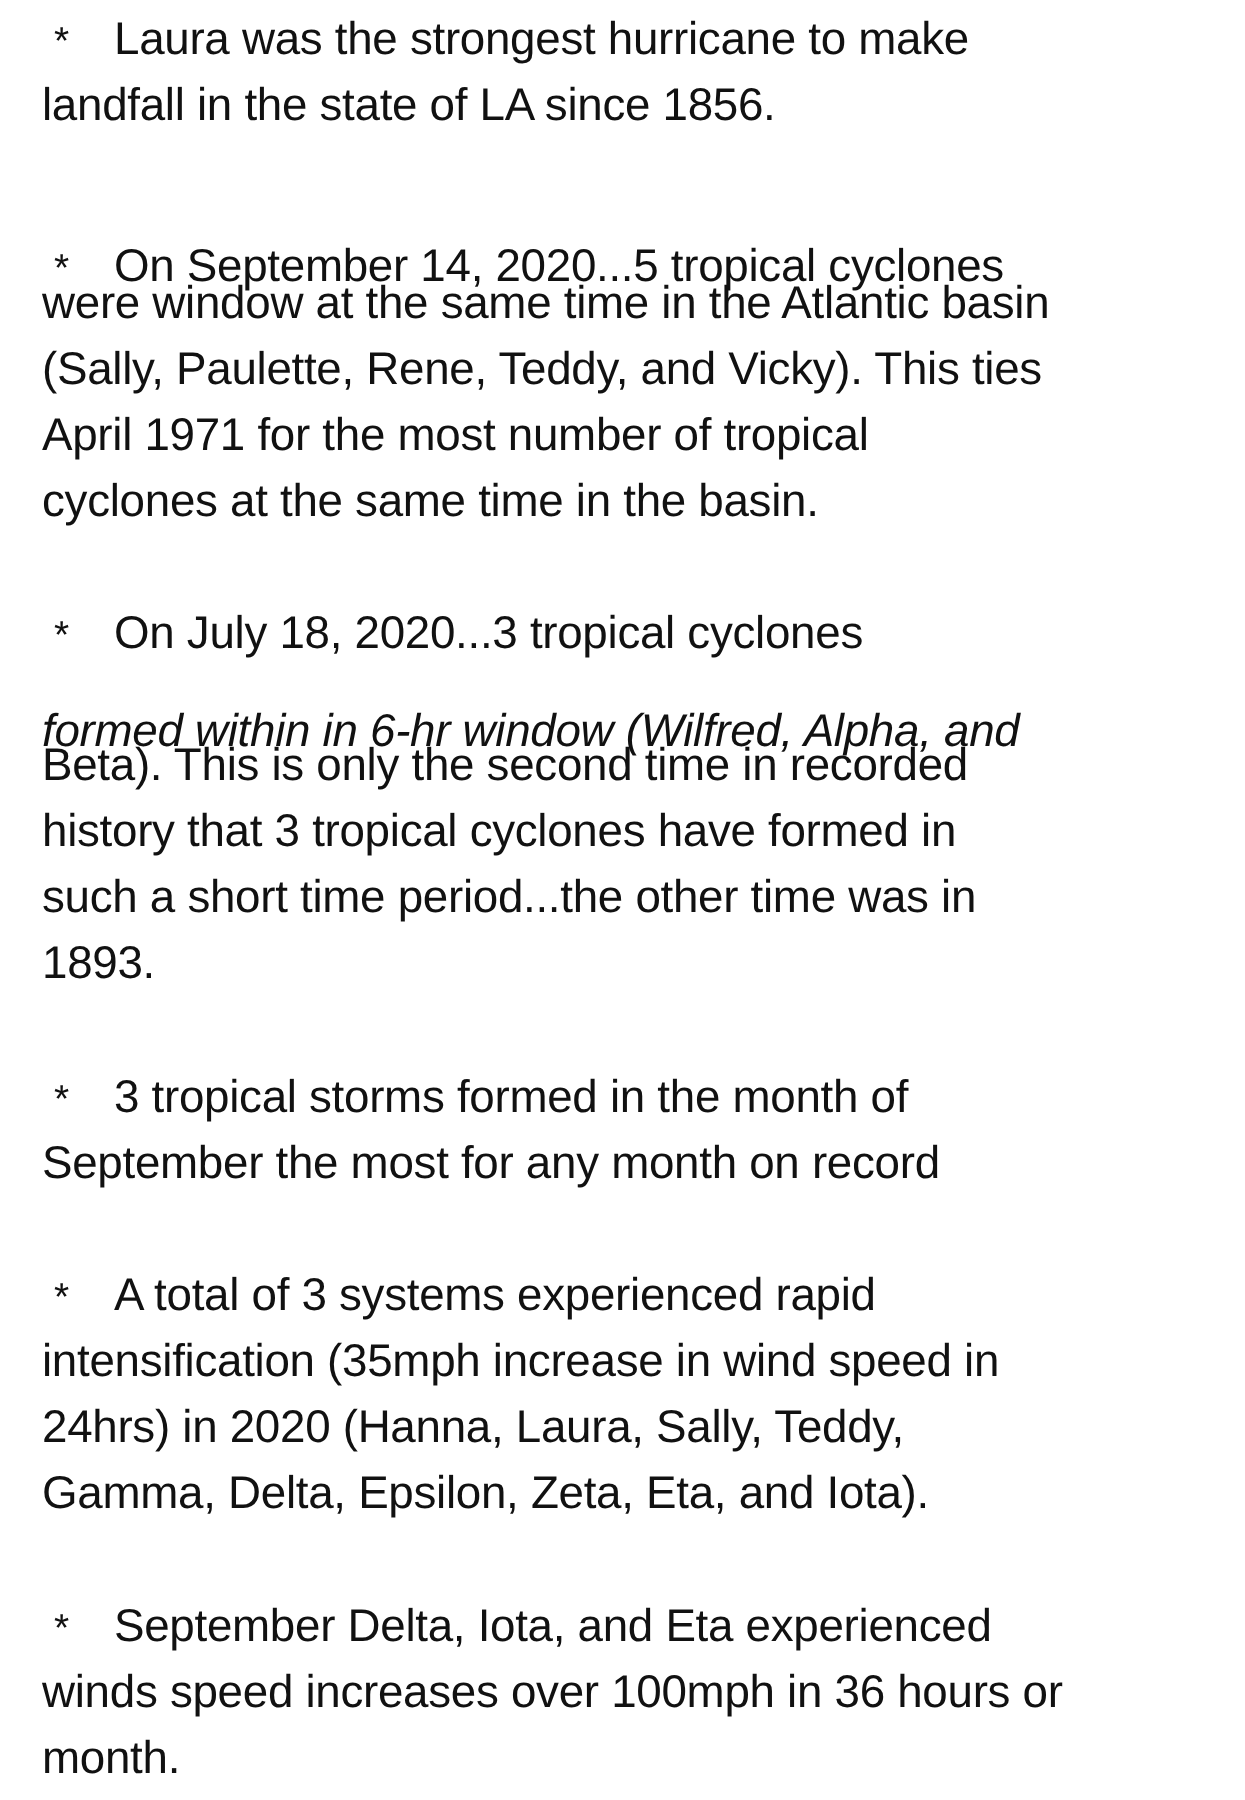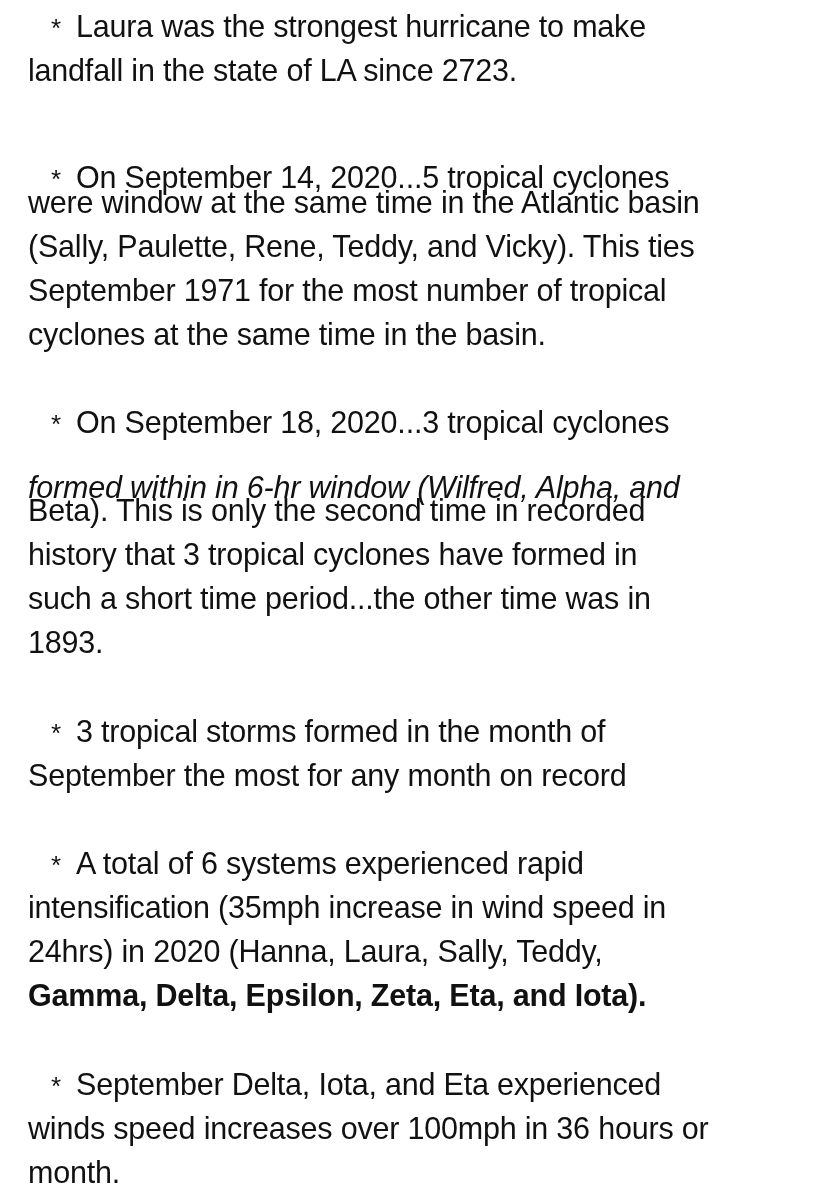--- a/index.html
+++ b/index.html
@@ -24,67 +24,66 @@
       background: #ffffff;
     }
     .line {
       position: absolute;
       left: 28px;
       white-space: nowrap;
       font-size: 30.5px;
       line-height: 44px;
       letter-spacing: -0.2px;
       color: #111111;
-      text-align: center;
     }
     .bullet-marker {
       display: inline-block;
       width: 48px;
       padding-left: 8px;
       box-sizing: border-box;
       font-size: 26px;
     }
   </style>
 </head>
 <body>
 
 <div class="page">
 
   <div>
     <div class="line" style="top:4px;"><span class="bullet-marker">*</span><span>Laura was the strongest hurricane to make</span></div>
-    <div class="line" style="top:48px;">landfall in the state of LA since 2723.</div>
+    <div class="line" style="top:48px;">landfall in the state of LA since 1856.</div>
   </div>
 
   <div>
     <div class="line" style="top:136px;margin-top:19px;"><span class="bullet-marker">*</span><span>On September 14, 2020...5 tropical cyclones</span></div>
     <div class="line" style="top:180px;">were window at the same time in the Atlantic basin</div>
     <div class="line" style="top:224px;">(Sally, Paulette, Rene, Teddy, and Vicky). This ties</div>
-    <div class="line" style="top:268px;">September 1971 for the most number of tropical</div>
+    <div class="line" style="top:268px;">April 1971 for the most number of tropical</div>
     <div class="line" style="top:312px;">cyclones at the same time in the basin.</div>
   </div>
 
   <div>
-    <div class="line" style="top:400px;"><span class="bullet-marker">*</span><span>On September 18, 2020...3 tropical cyclones</span></div>
+    <div class="line" style="top:400px;"><span class="bullet-marker">*</span><span>On July 18, 2020...3 tropical cyclones</span></div>
     <div class="line" style="top:465px;font-style:italic;">formed within in 6-hr window (Wilfred, Alpha, and</div>
     <div class="line" style="top:488px;">Beta). This is only the second time in recorded</div>
     <div class="line" style="top:532px;">history that 3 tropical cyclones have formed in</div>
     <div class="line" style="top:576px;">such a short time period...the other time was in</div>
     <div class="line" style="top:620px;">1893.</div>
   </div>
 
   <div>
     <div class="line" style="top:709px;"><span class="bullet-marker">*</span><span>3 tropical storms formed in the month of</span></div>
     <div class="line" style="top:753px;">September the most for any month on record</div>
   </div>
 
   <div>
-    <div class="line" style="top:841px;"><span class="bullet-marker">*</span><span>A total of 6 systems experienced rapid</span></div>
+    <div class="line" style="top:841px;"><span class="bullet-marker">*</span><span>A total of 3 systems experienced rapid</span></div>
     <div class="line" style="top:885px;">intensification (35mph increase in wind speed in</div>
     <div class="line" style="top:929px;">24hrs) in 2020 (Hanna, Laura, Sally, Teddy,</div>
-    <div class="line" style="top:973px;font-weight:bold;">Gamma, Delta, Epsilon, Zeta, Eta, and Iota).</div>
+    <div class="line" style="top:973px;">Gamma, Delta, Epsilon, Zeta, Eta, and Iota).</div>
   </div>
 
   <div>
     <div class="line" style="top:1062px;"><span class="bullet-marker">*</span><span>September Delta, Iota, and Eta experienced</span></div>
     <div class="line" style="top:1106px;">winds speed increases over 100mph in 36 hours or</div>
     <div class="line" style="top:1150px;">month.</div>
   </div>
 
 </div>
 

